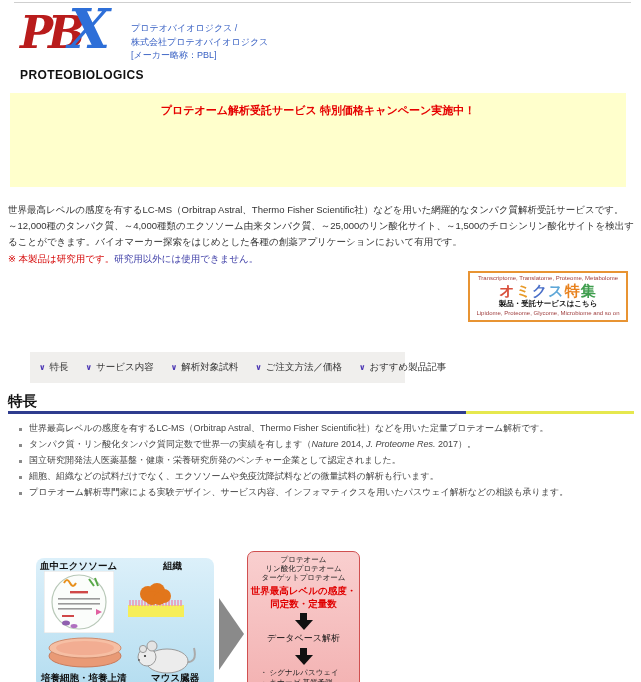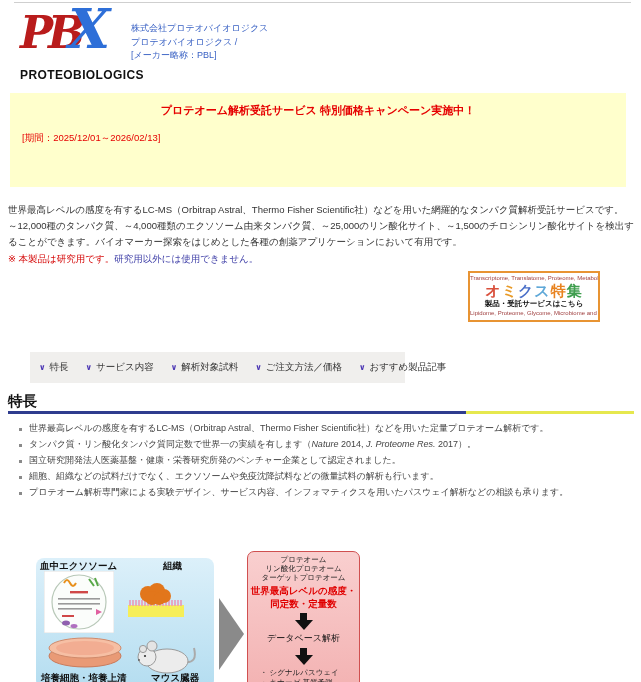--- a/index.html
+++ b/index.html
@@ -23,21 +23,21 @@
   .campaign-period{color:#e60000;font-size:9.5px;margin-top:14px;}
   .campaign-body{color:#333;font-size:9.5px;margin-top:14px;}
 
   
   .intro{position:absolute;left:8px;top:202px;width:626px;font-size:9.5px;line-height:16px;color:#333;}
   .intro-note{margin-top:1px;}
   .note-red{color:#d40000;}
   .note-blue{color:#4040a8;}
 
   
-  .omics{position:absolute;left:468px;top:271px;width:132px;height:51px;border:2px solid #e89433;background:#fff;
+  .omics{position:absolute;left:468px;top:271px;width:160px;height:51px;border:2px solid #e89433;background:#fff;
          box-sizing:border-box;text-align:center;cursor:pointer;overflow:hidden;}
   .omics-small{font-size:6px;color:#a04040;white-space:nowrap;line-height:8px;margin-top:1px;}
   .omics-title{font-size:15px;font-weight:bold;line-height:17px;letter-spacing:1px;white-space:nowrap;}
   .omics-sub{font-size:7.5px;font-weight:bold;color:#111;line-height:9px;}
 
   
   .nav{position:absolute;left:30px;top:352px;width:375px;height:31px;background:#f0efed;
        display:flex;align-items:center;padding-left:9px;box-sizing:border-box;gap:17px;}
   .nav-item{display:flex;align-items:center;gap:4px;cursor:pointer;white-space:nowrap;}
   .nav-chev{font-size:8px;font-weight:bold;color:#4b36b4;}
@@ -87,28 +87,27 @@
 
 <div class="page">
 
   <div class="top-rule"></div>
 
   <div class="logo">
     <div class="logo-script"><span class="logo-pb">PB</span><span class="logo-x">X</span></div>
     <div class="logo-word">PROTEOBIOLOGICS</div>
   </div>
   <div class="company">
+    <div>プロテオバイオロジクス /</div>
     <div>株式会社プロテオバイオロジクス</div>
-    <div>プロテオバイオロジクス /</div>
     <div>[メーカー略称：PBL]</div>
   </div>
 
   <div class="campaign">
     <div class="campaign-title">プロテオーム解析受託サービス 特別価格キャンペーン実施中！</div>
-    <div class="campaign-period">[期間：2025/12/01～2026/02/13]</div>
   </div>
 
   <div class="intro">
     <div>世界最高レベルの感度を有するLC-MS（Orbitrap Astral、Thermo Fisher Scientific社）などを用いた網羅的なタンパク質解析受託サービスです。</div>
     <div>～12,000種のタンパク質、～4,000種類のエクソソーム由来タンパク質、～25,000のリン酸化サイト、～1,500のチロシンリン酸化サイトを検出することができます。バイオマーカー探索をはじめとした各種の創薬アプリケーションにおいて有用です。</div>
     <div class="intro-note"><span class="note-red">※ 本製品は研究用です。</span><span class="note-blue">研究用以外には使用できません。</span></div>
   </div>
 
   <div class="omics">
     <div class="omics-small">Transcriptome, Translatome, Proteome, Metabolome</div>

